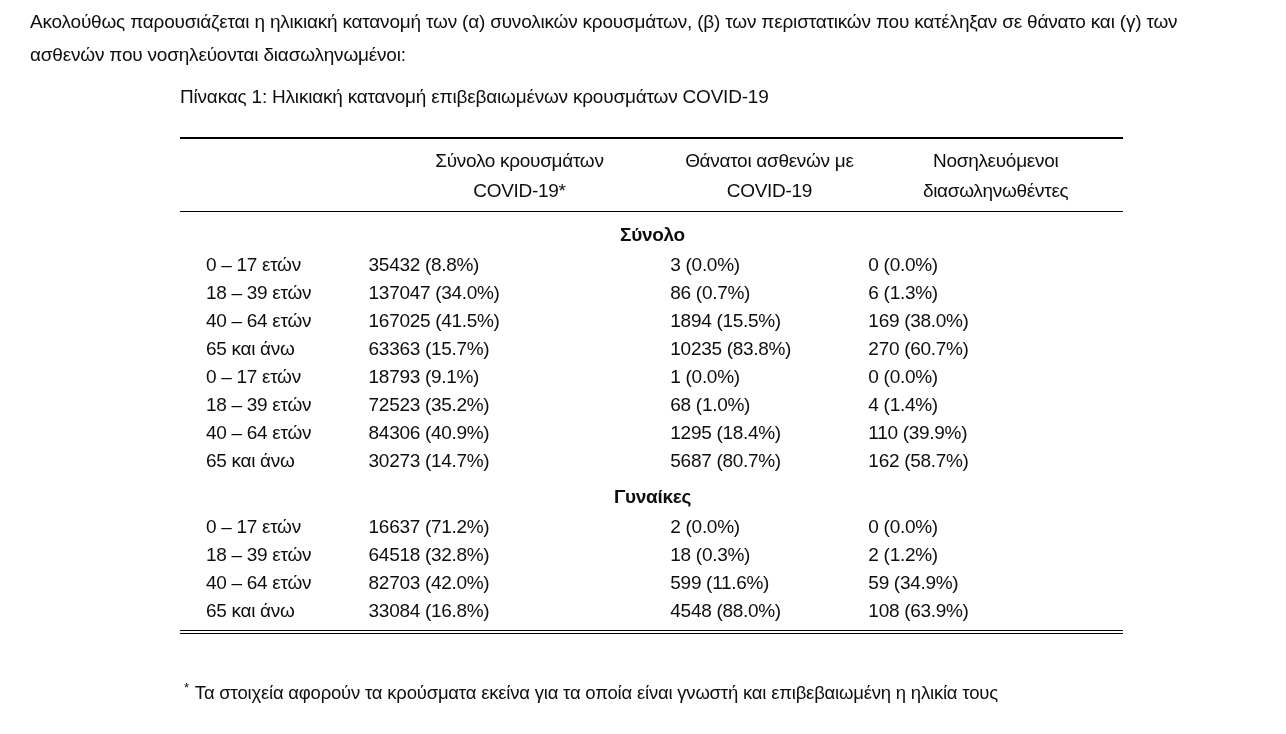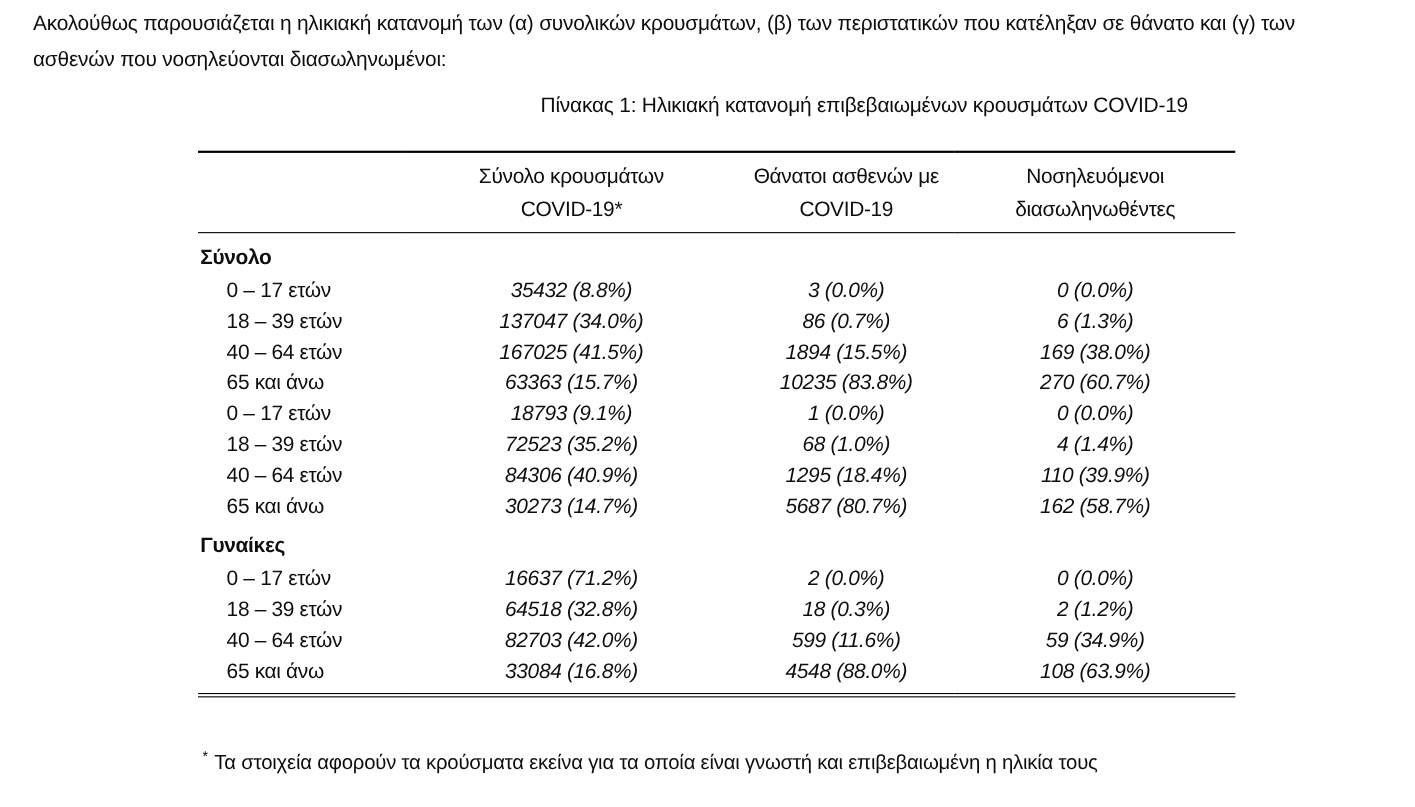--- a/index.html
+++ b/index.html
@@ -25,21 +25,21 @@
     font-size: 19px;
     line-height: 33px;
     letter-spacing: -0.2px;
     white-space: nowrap;
   }
   .table-title {
     position: absolute;
     left: 180px;
     top: 86px;
     width: 900px;
-    text-align: right;
+    text-align: left;
     font-size: 19px;
     letter-spacing: -0.2px;
   }
   .table-area {
     position: absolute;
     left: 180px;
     top: 137px;
     width: 943px;
   }
   table.covid-table {
@@ -56,35 +56,33 @@
     text-align: center;
     vertical-align: middle;
     white-space: pre-line;
     line-height: 30px;
     padding: 7px 0 5px 0;
     border-bottom: 1.5px solid #000;
   }
   td { padding: 0; }
   tr.section-row td {
     font-weight: bold;
-    text-align: left;
+    text-align: center;
     padding: 12px 0 4px 2px;
   }
   tr.data-row td {
     padding: 3.5px 0;
     line-height: 21px;
   }
   tr.data-row td.age-cell {
     text-align: left;
     padding-left: 26px;
   }
   tr.data-row td.num-cell {
-    text-align: center;
     white-space: nowrap;
-    font-style: italic;
   }
   tr.data-row:last-child td { padding-bottom: 9px; }
   .footnote {
     position: absolute;
     left: 184px;
     top: 680px;
     font-size: 18.5px;
     letter-spacing: -0.2px;
     white-space: nowrap;
   }

